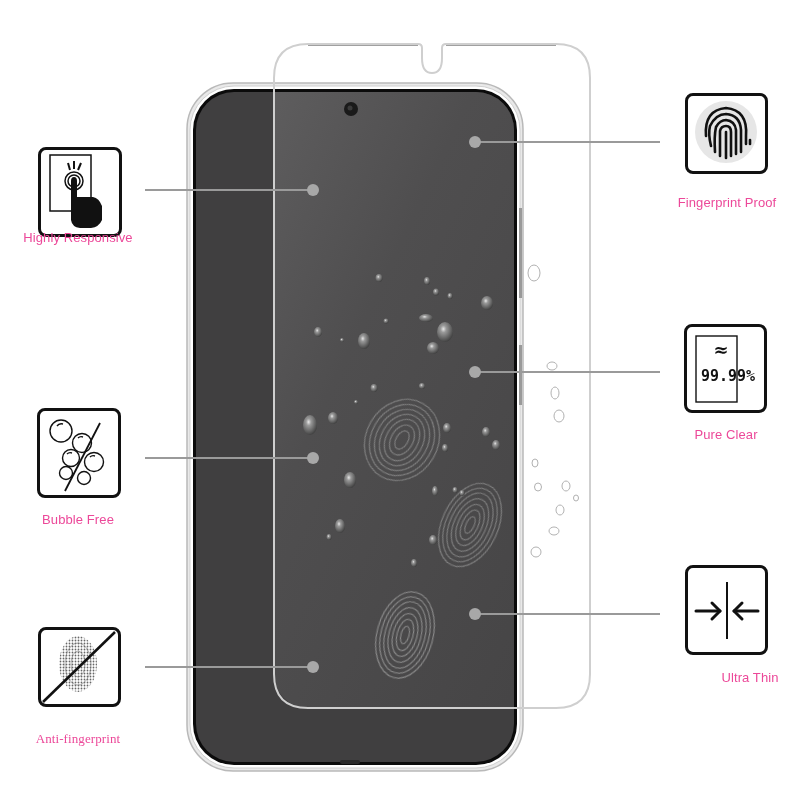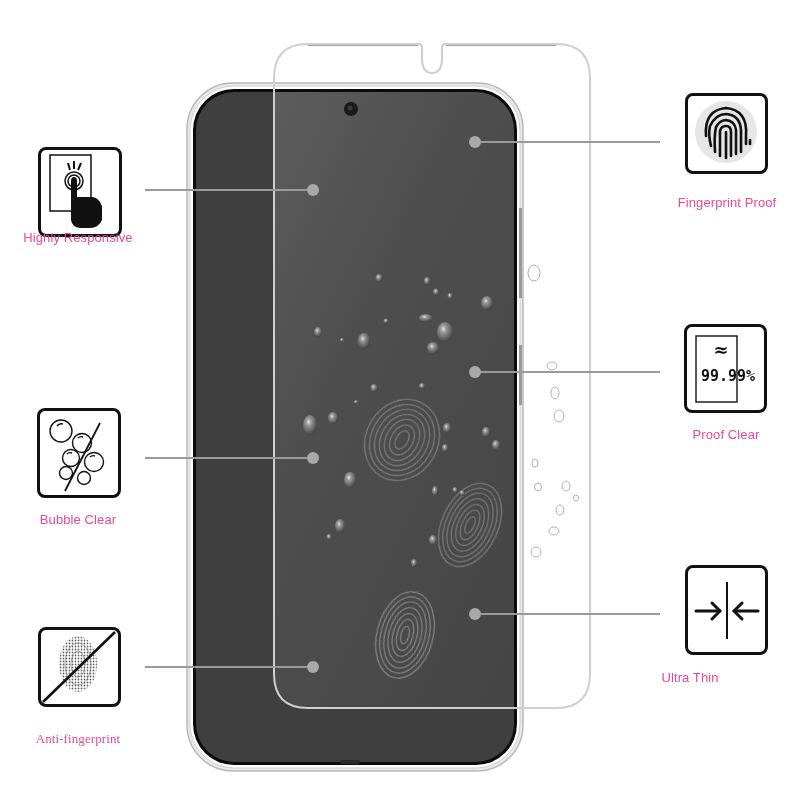--- a/index.html
+++ b/index.html
@@ -177,21 +177,21 @@
       <circle cx="26" cy="62" r="6.5"></circle>
       <circle cx="44" cy="67" r="6.5"></circle>
       <path d="M 17 15 q 2 -3 6 -2"></path>
       <path d="M 38 27 q 2 -2 5 -1"></path>
       <path d="M 27 43 q 2 -2 5 -1"></path>
       <path d="M 50 46 q 2 -2 5 -1"></path>
     </g>
     <line x1="60" y1="12" x2="25" y2="80" stroke="#111" stroke-width="1.8"></line>
   </svg>
 </div>
-<div class="feature-label" style="left:78px;top:512px;">Bubble Clear</div>
+<div class="feature-label" style="left:78px;top:512px;">Bubble Free</div>
 
 <div class="icon-box" style="left:38px;top:627px;width:83px;height:80px;">
   <svg width="77" height="74" viewBox="0 0 77 74">
     <defs>
       <pattern id="dotsPat" width="3" height="3" patternUnits="userSpaceOnUse">
         <circle cx="1.5" cy="1.5" r="0.9" fill="#555"></circle>
       </pattern>
     </defs>
     <ellipse cx="37" cy="34" rx="19" ry="28" fill="url(#dotsPat)" opacity="0.9"></ellipse>
     <ellipse cx="37" cy="34" rx="13" ry="21" fill="none" stroke="#777" stroke-width="0.8" opacity="0.7"></ellipse>
@@ -216,26 +216,26 @@
 </div>
 <div class="feature-label" style="left:727px;top:195px;">Fingerprint Proof</div>
 
 <div class="icon-box" style="left:684px;top:324px;width:83px;height:89px;">
   <svg width="77" height="83" viewBox="0 0 77 83">
     <rect x="9" y="9" width="41" height="66" fill="none" stroke="#111" stroke-width="1.4"></rect>
     <text x="34" y="29" font-family="DejaVu Sans, sans-serif" font-size="18" font-weight="bold" fill="#111" text-anchor="middle">≈</text>
     <text x="41" y="54" font-family="DejaVu Sans Mono, monospace" font-size="15" font-weight="bold" fill="#111" text-anchor="middle" textLength="54" lengthAdjust="spacingAndGlyphs">99.99%</text>
   </svg>
 </div>
-<div class="feature-label" style="left:726px;top:427px;">Proof Clear</div>
+<div class="feature-label" style="left:726px;top:427px;">Pure Clear</div>
 
 <div class="icon-box" style="left:685px;top:565px;width:83px;height:90px;">
   <svg width="77" height="84" viewBox="0 0 77 84">
     <line x1="39" y1="14" x2="39" y2="71" stroke="#111" stroke-width="2"></line>
     <g fill="none" stroke="#111" stroke-width="3" stroke-linecap="round" stroke-linejoin="round">
       <line x1="8" y1="43" x2="32" y2="43"></line>
       <polyline points="24,35 32,43 24,51"></polyline>
       <line x1="70" y1="43" x2="46" y2="43"></line>
       <polyline points="54,35 46,43 54,51"></polyline>
     </g>
   </svg>
 </div>
-<div class="feature-label" style="left:690px;top:670px;">Ultra Thin</div>
+<div class="feature-label" style="left:750px;top:670px;">Ultra Thin</div>
 
 </body></html>

